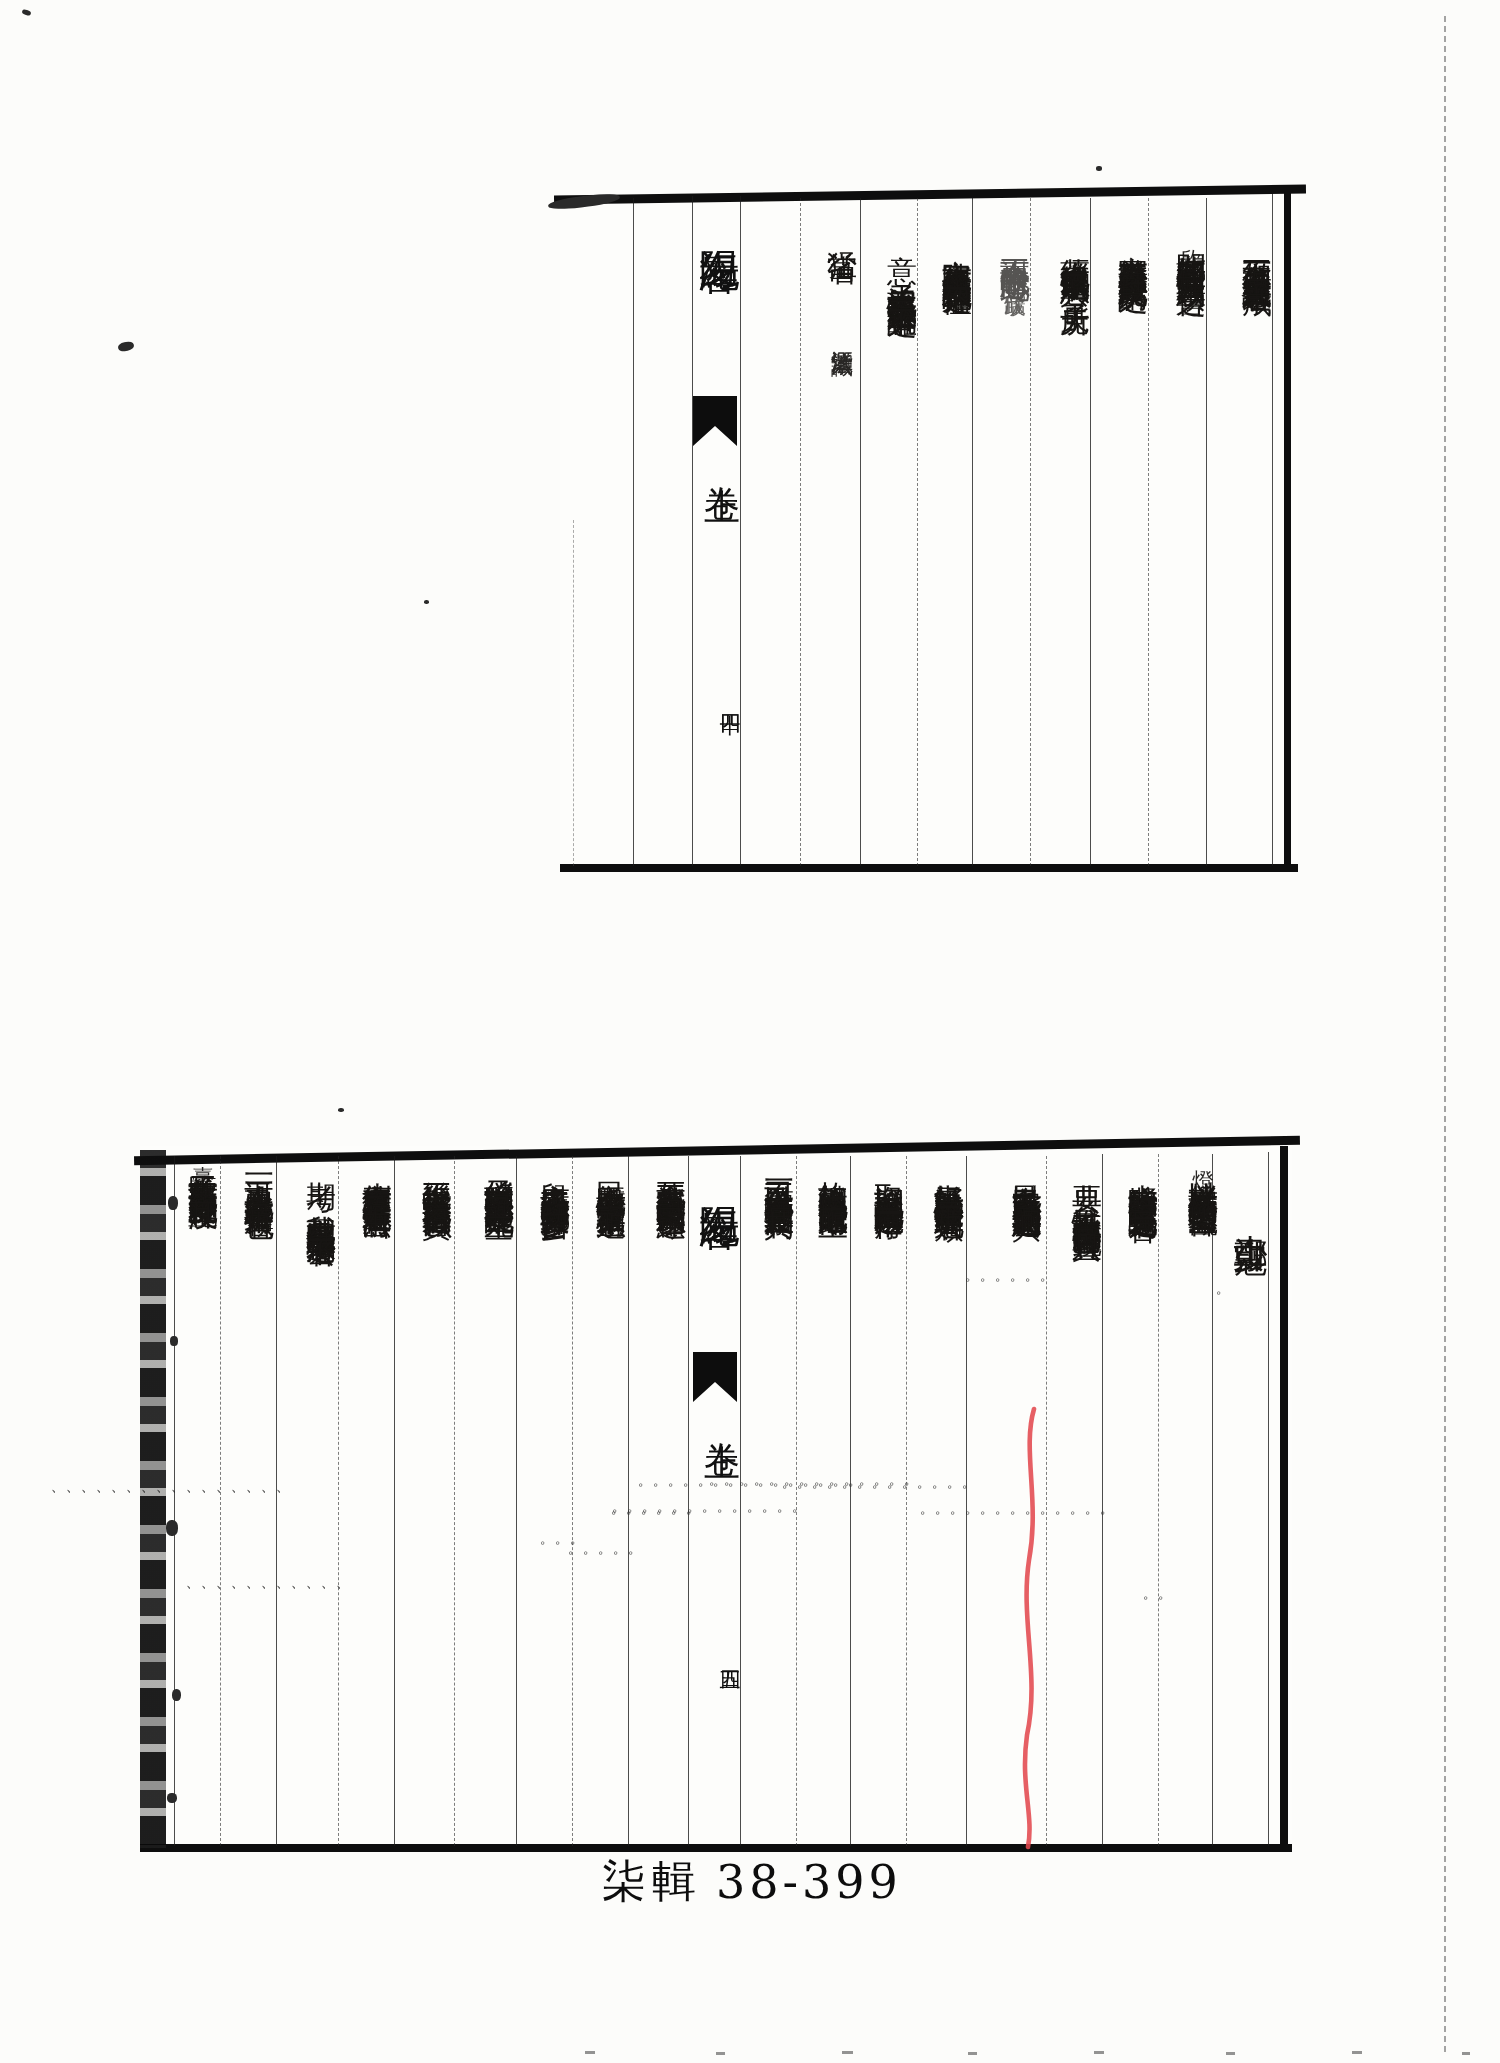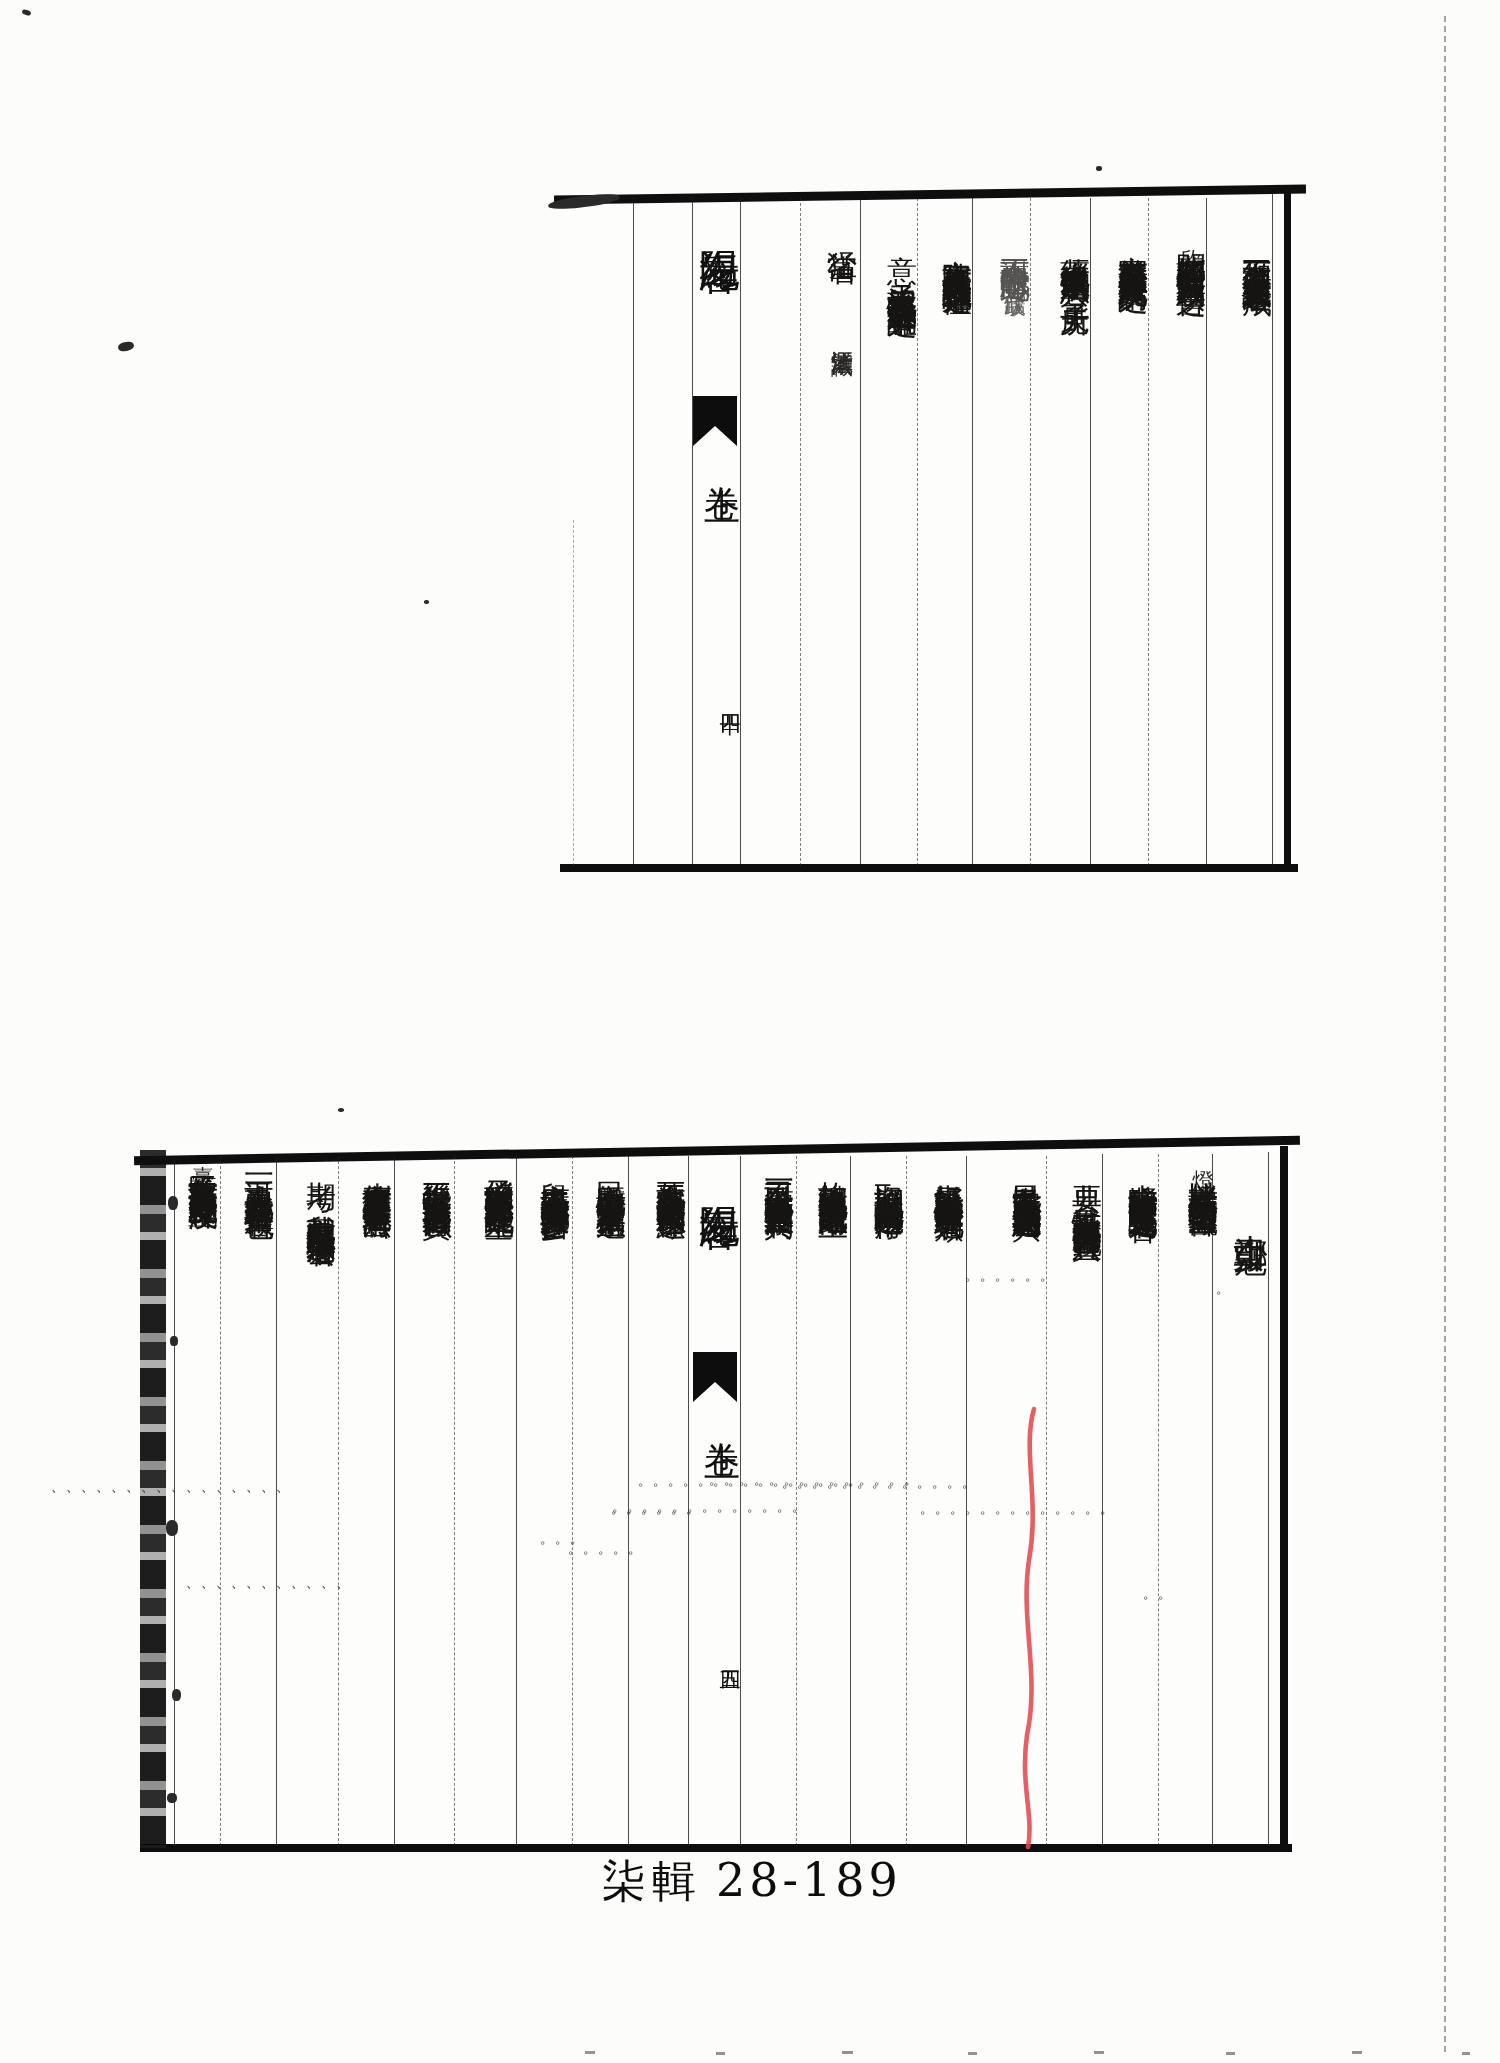--- a/index.html
+++ b/index.html
@@ -288,23 +288,23 @@
       <span>、</span>
       <span>、</span>
     </div>
     <div class="smudgeband" style="left: 0px; top: 4px; width: 26px; height: 698px;"></div>
   </div>
 
 <svg class="redline" style="left:1000px;top:1395px;" width="70" height="470" viewBox="0 0 70 470">
   <path id="redpath" d="M34,14 C22,55 40,105 29,165 C20,225 40,280 27,340 C20,390 34,420 28,452" fill="none" stroke="#e2494f" stroke-width="4.6" stroke-linecap="round" opacity="0.88"></path>
 </svg>
 
-<div class="caption" style="left:602px;top:1852px;">
+<div class="caption" style="left:602px;top:1852px;align-items:center;">
   <span class="cn">柒輯</span>
-  <span class="num">28-189</span>
+  <span class="num">38-399</span>
 </div>
 
 <div class="foldline" style="left:1444px;top:16px;height:2036px;"></div>
 
 <div class="speck" style="left:22px;top:10px;width:9px;height:5px;transform:rotate(20deg);"></div>
 <div class="speck" style="left:118px;top:342px;width:16px;height:9px;transform:rotate(-12deg);"></div>
 <div class="speck" style="left:424px;top:600px;width:5px;height:4px;"></div>
 <div class="speck" style="left:1096px;top:166px;width:6px;height:5px;"></div>
 <div class="speck" style="left:338px;top:1108px;width:6px;height:4px;"></div>
 <div class="speck" style="left:548px;top:196px;width:72px;height:11px;transform:rotate(-7deg);"></div>

